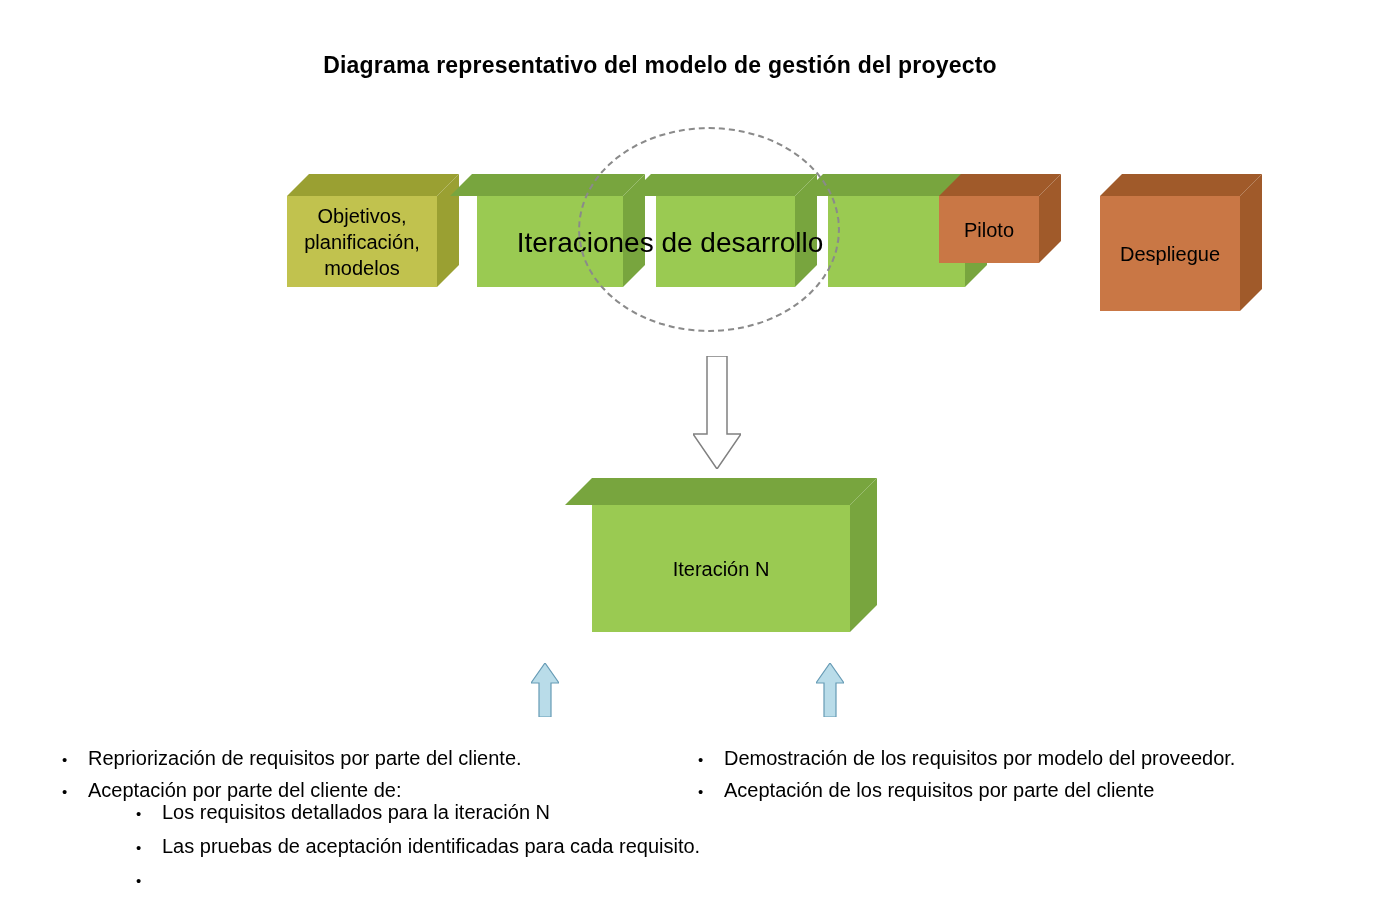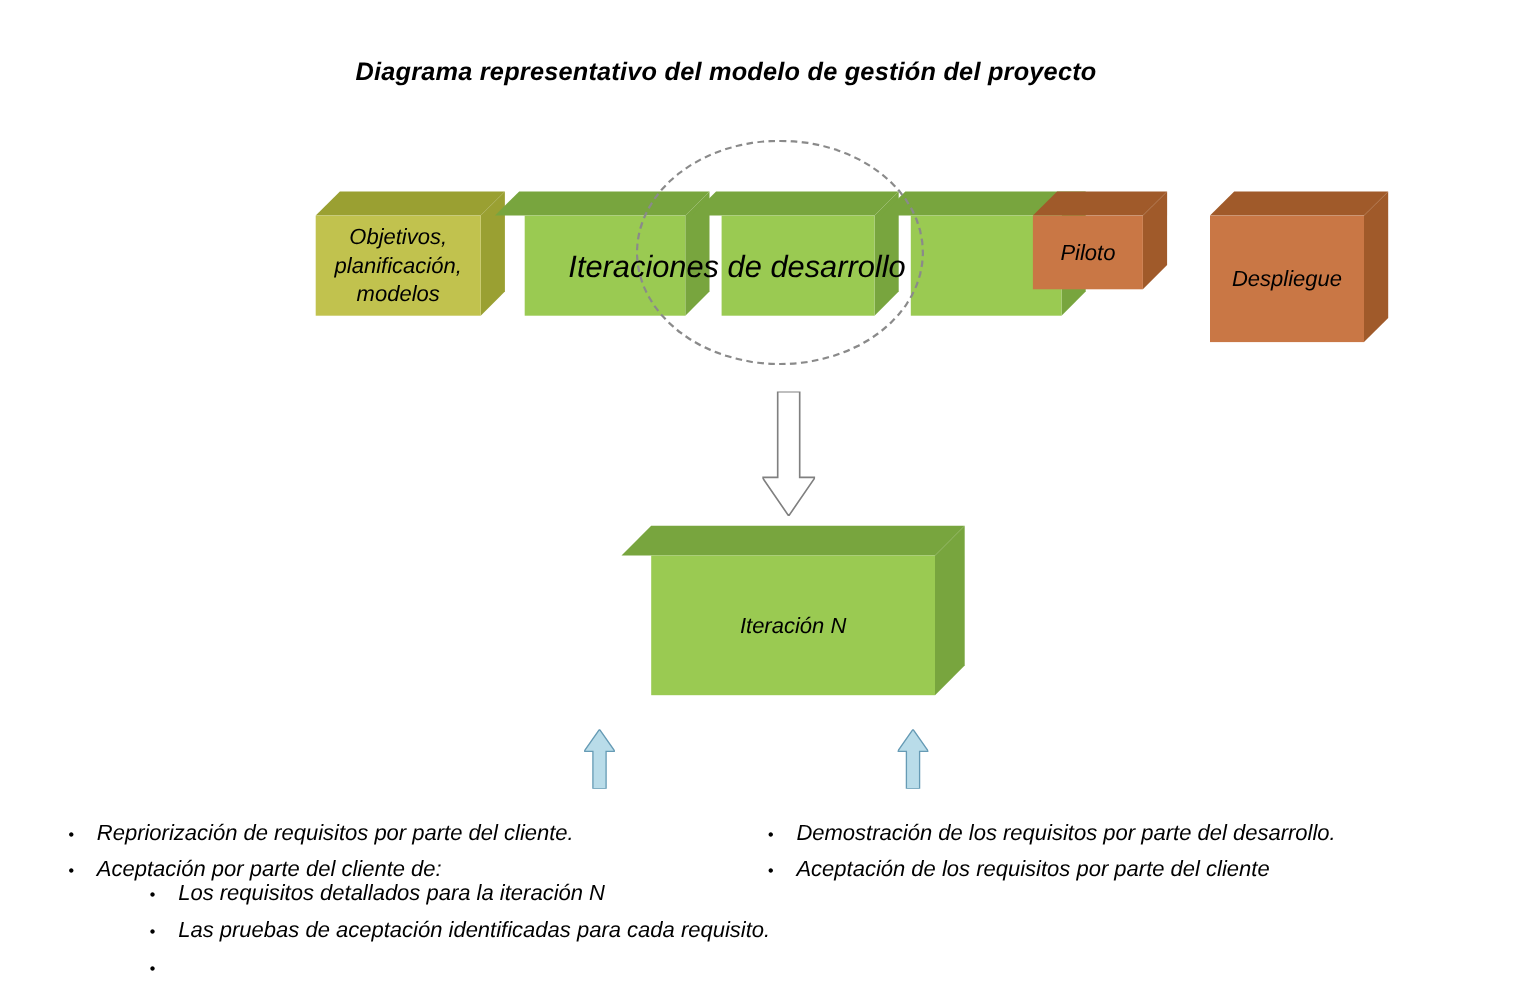--- a/index.html
+++ b/index.html
@@ -1,19 +1,19 @@
 <!DOCTYPE html>
 <html style="--yellow-front: #c1c24e; --yellow-dark: #9aa032; --green-front: #9aca52; --green-dark: #78a53e; --orange-front: #c97745; --orange-dark: #a05a2a; --arrow-blue-fill: #b9dce9; --arrow-blue-stroke: #669bb5; --arrow-down-fill: #ffffff; --arrow-down-stroke: #808080; --ellipse-stroke: #8a8a8a;"><head>
 <meta charset="utf-8">
 <style>
   * { box-sizing: border-box; }
   html, body { margin: 0; padding: 0; background: #ffffff; }
   body { font-family: "Liberation Sans", sans-serif; color: #000; }
 
-  .canvas { position: relative; width: 1383px; height: 911px; overflow: hidden; background: #fff; font-style: italic; }
+  .canvas { position: relative; width: 1383px; height: 911px; overflow: hidden; background: #fff; }
 
   .title {
     position: absolute; left: 0; top: 52px; width: 1320px; margin: 0;
     text-align: center; font-size: 23px; font-weight: bold; letter-spacing: 0.2px;
   }
 
   
   .box3d { position: absolute; --d: 22px; }
   .box3d .front {
     position: absolute; inset: 0;
@@ -150,21 +150,21 @@
       <span>Las pruebas de aceptación identificadas para cada requisito.</span>
     </div>
     <div class="bullet-row">
       <span class="dot">•</span>
     </div>
   </div>
 
   <div class="bullets bullets-right" style="left:698px; top:747px;">
     <div class="bullet-row">
       <span class="dot">•</span>
-      <span>Demostración de los requisitos por parte del desarrollo.</span>
+      <span>Demostración de los requisitos por modelo del proveedor.</span>
     </div>
     <div class="bullet-row">
       <span class="dot">•</span>
       <span>Aceptación de los requisitos por parte del cliente</span>
     </div>
   </div>
 
 </div>
 
 </body></html>

